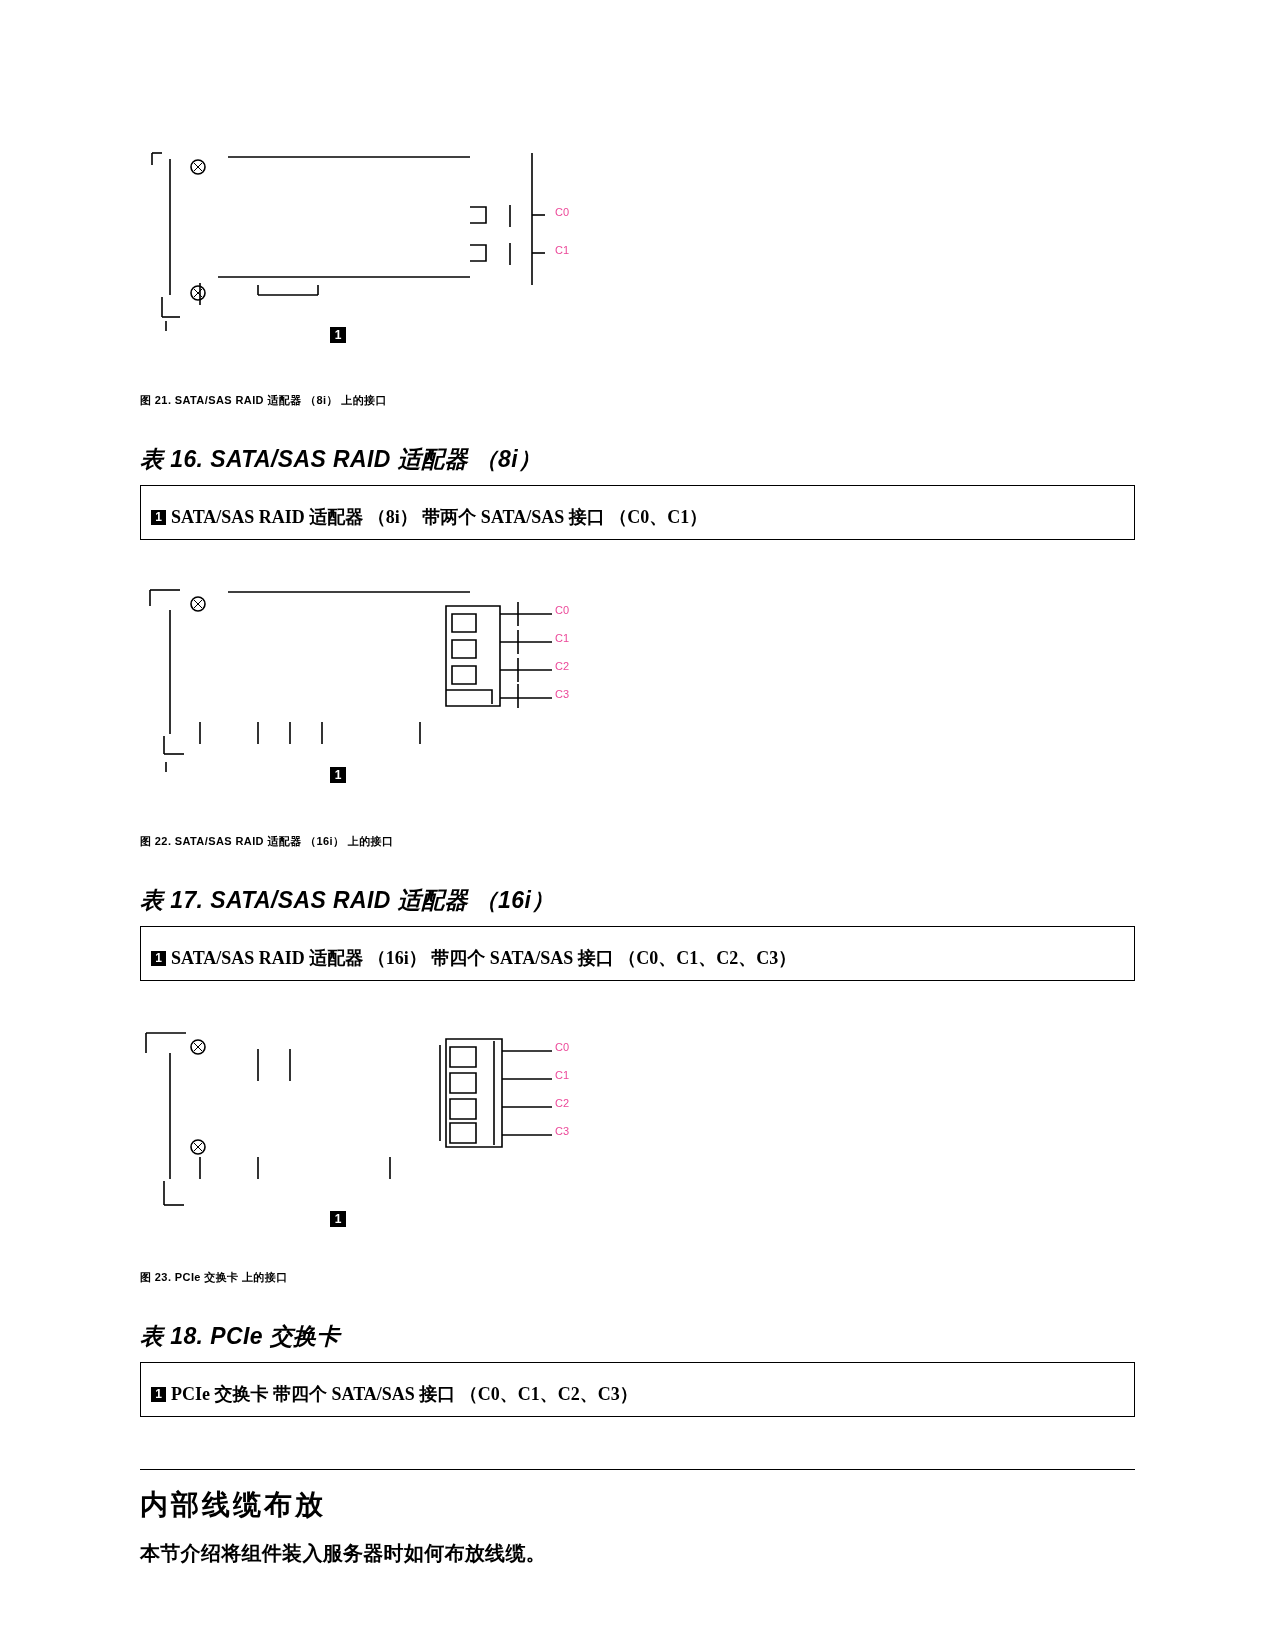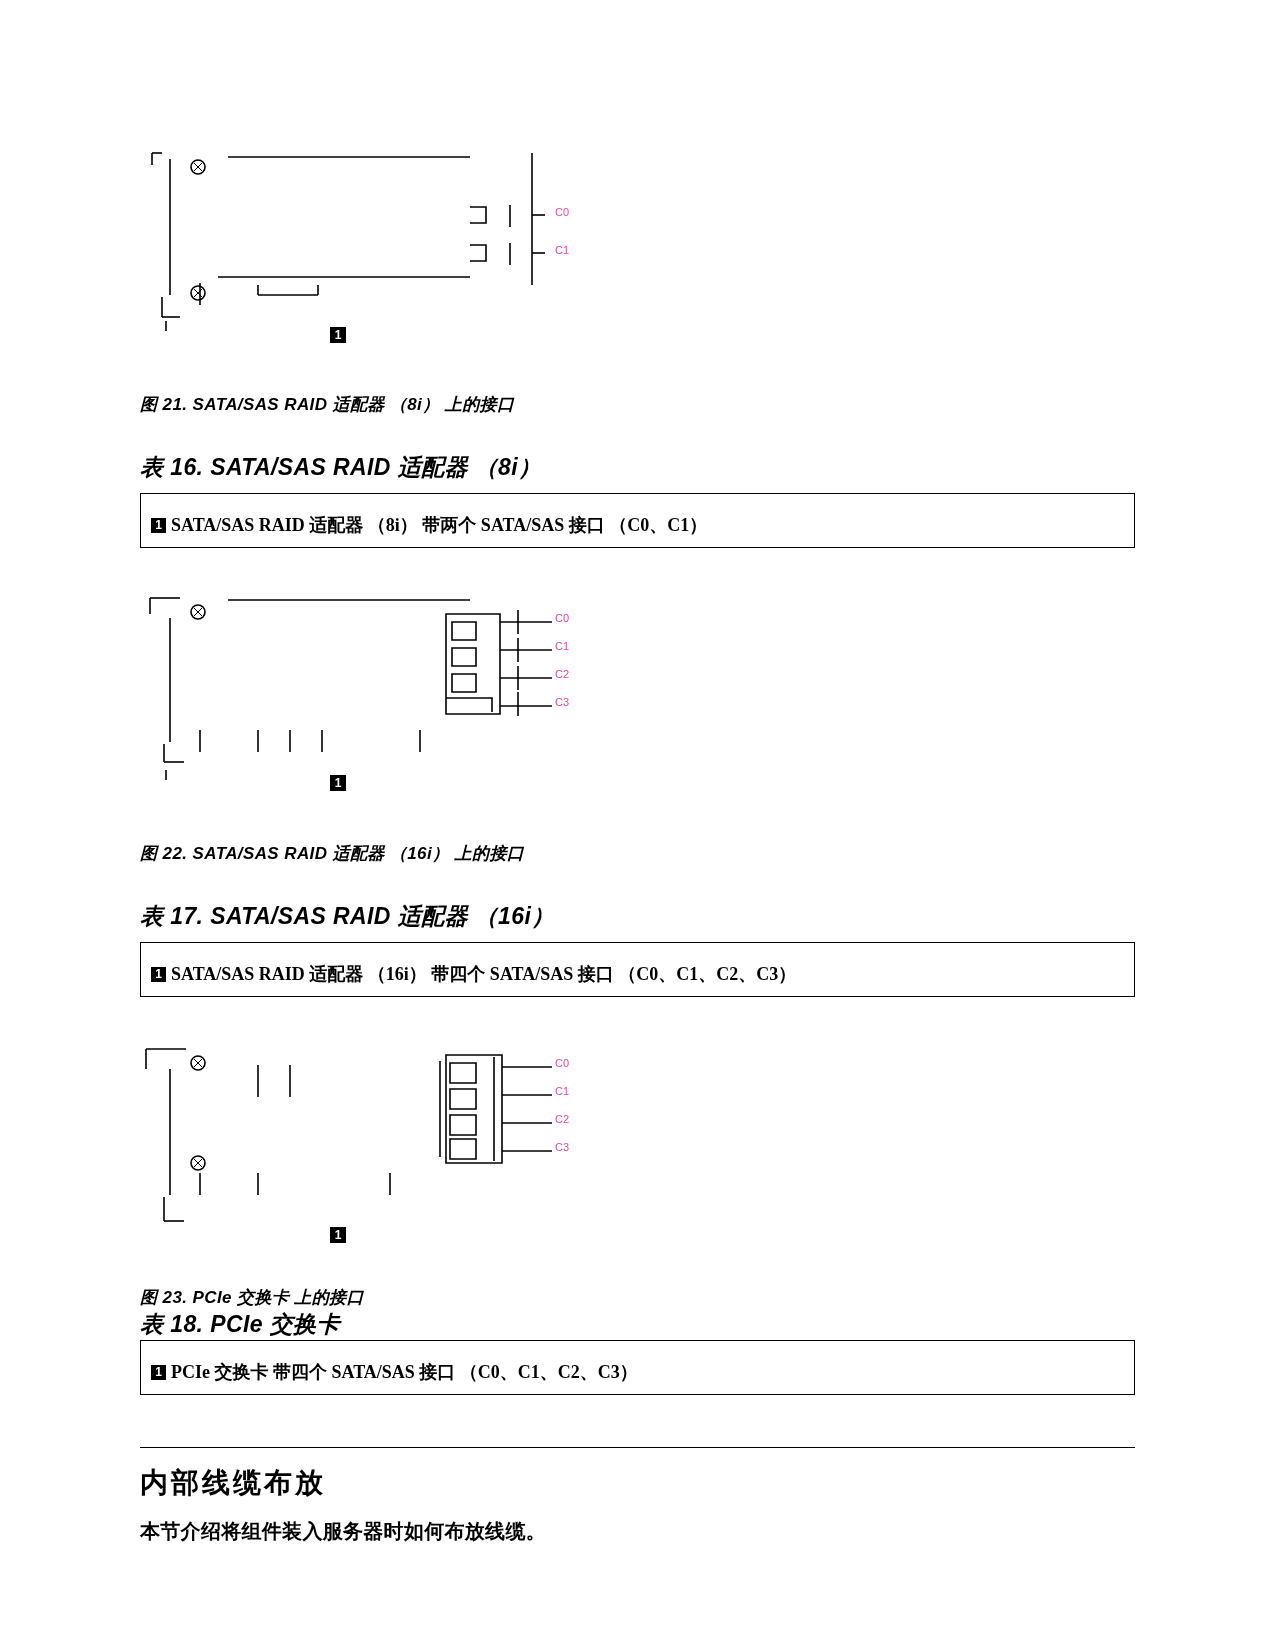--- a/index.html
+++ b/index.html
@@ -20,23 +20,22 @@
     height: 1650px;
     box-sizing: border-box;
     padding: 0 140px;
   }
   .fig-block {
     position: relative;
     margin: 0;
   }
   .caption {
     font-family: "Liberation Sans", sans-serif;
-    font-style: italic;
-    font-weight: bold;
-    font-size: 17px;
+    font-weight: bold;
+    font-size: 11px;
     letter-spacing: 0.4px;
     margin: 0;
   }
   .table-caption {
     font-family: "Liberation Sans", sans-serif;
     font-style: italic;
     font-weight: bold;
     font-size: 23px;
     letter-spacing: 0.4px;
     margin: 0;
@@ -239,23 +238,23 @@
     </svg>
     <div class="port-label" style="left:415px; top:12px;">C0</div>
     <div class="port-label" style="left:415px; top:40px;">C1</div>
     <div class="port-label" style="left:415px; top:68px;">C2</div>
     <div class="port-label" style="left:415px; top:96px;">C3</div>
     <div class="fig-callout" style="left:190px; top:182px;">1</div>
   </div>
 
   <div class="caption" style="margin-top:6px;">图 23. PCIe 交换卡 上的接口</div>
 
-  <div class="table-caption" style="">表 18. PCIe 交换卡</div>
-
-  <div class="legend-box" style="">
+  <div class="table-caption" style="margin-top:36px;">表 18. PCIe 交换卡</div>
+
+  <div class="legend-box" style="margin-top:10px;">
     <span class="callout">1</span><span>PCIe 交换卡 带四个 SATA/SAS 接口 （C0、C1、C2、C3）</span>
   </div>
 
   <div class="rule" style="margin-top:52px;"></div>
   <h1 class="section-title">内部线缆布放</h1>
   <p class="body">本节介绍将组件装入服务器时如何布放线缆。</p>
 
 </div>
 
 </body></html>

